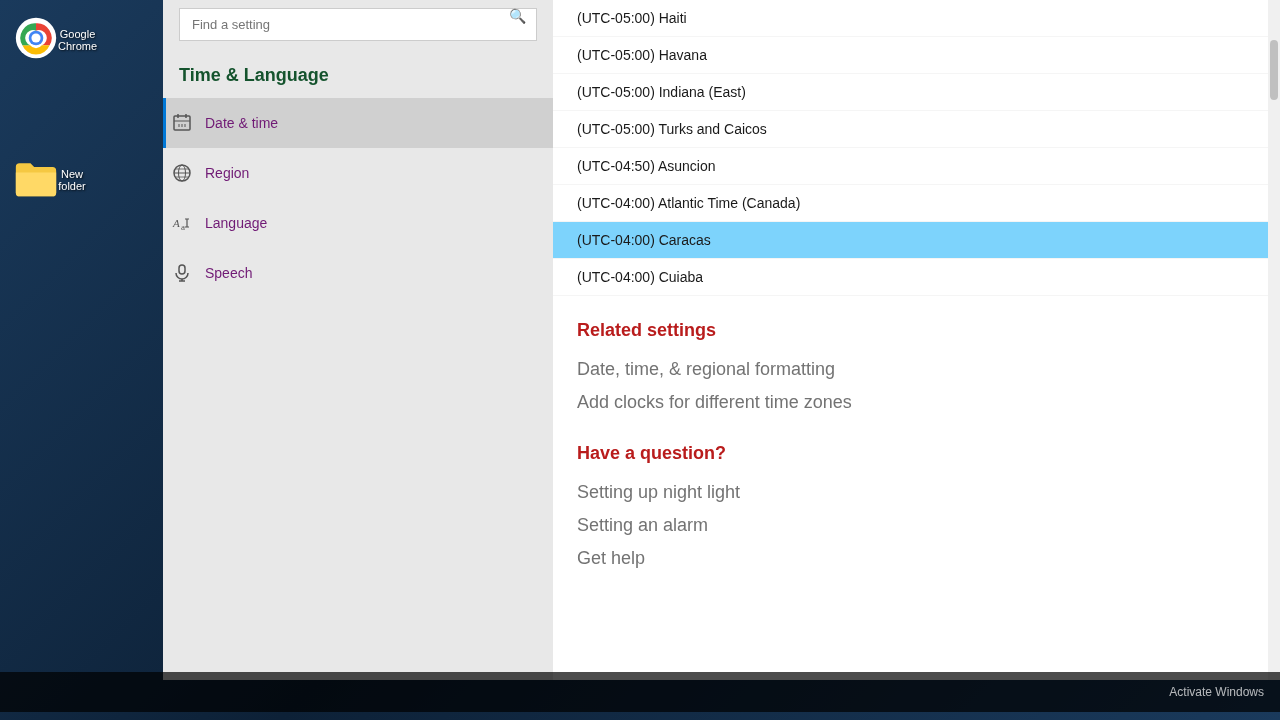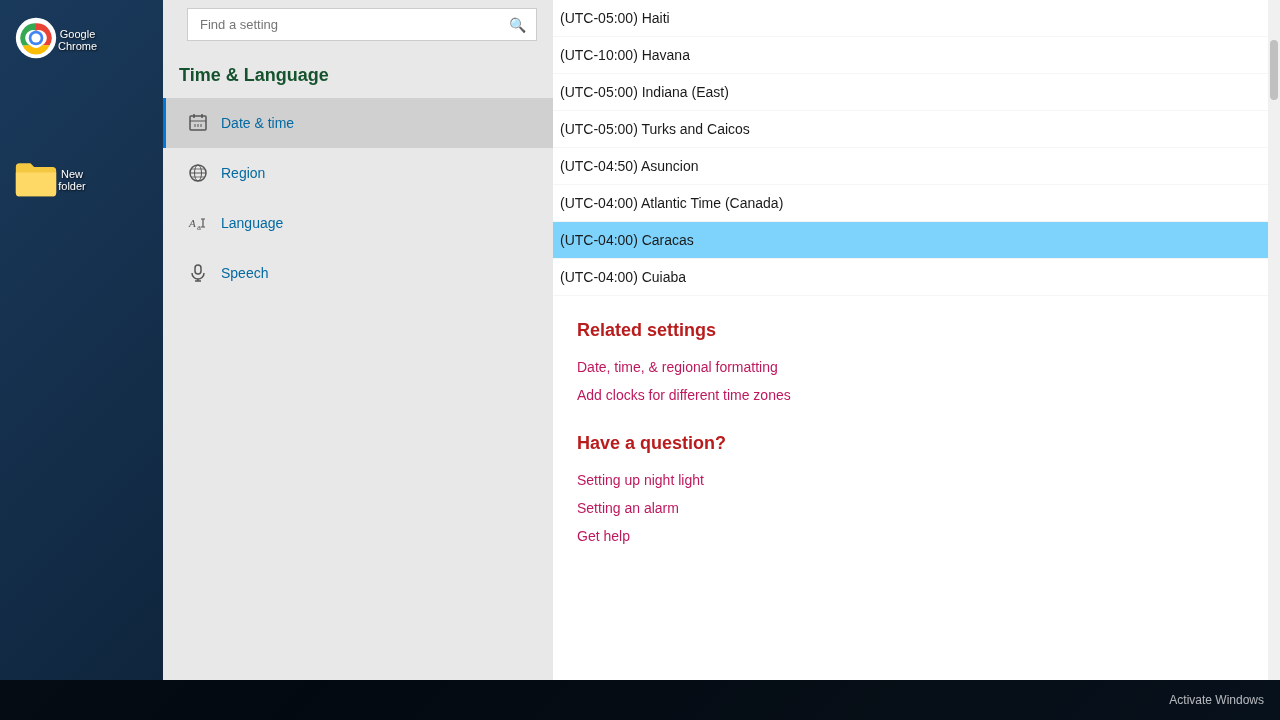--- a/index.html
+++ b/index.html
@@ -77,24 +77,24 @@
     .sidebar {
       width: 390px;
       background: #e8e8e8;
       display: flex;
       flex-direction: column;
       padding: 0;
       flex-shrink: 0;
     }
 
     .search-box {
-      margin: 8px 16px 16px 24px;
-      position: relative;
-      display: flex;
-      align-items: center;
+      margin: 8px 16px 16px 16px;
+      position: relative;
+      display: flex;
+      align-items: flex-start;
     }
 
     .search-input {
       width: 100%;
       padding: 8px 36px 8px 12px;
       background: white;
       border: 1px solid #ccc;
       font-size: 13px;
       color: #999;
       outline: none;
@@ -113,24 +113,24 @@
     .section-title {
       padding: 8px 16px 12px 16px;
       font-size: 18px;
       font-weight: 600;
       color: #14532d;
     }
 
     .nav-item {
       display: flex;
       align-items: center;
-      padding: 14px 24px;
+      padding: 14px 8px;
       cursor: pointer;
       font-size: 14px;
-      color: #0369a1;
+      color: #701a75;
       position: relative;
     }
 
     .nav-item.active {
       background: #d0d0d0;
     }
 
     .nav-item.active::before {
       content: '';
       position: absolute;
@@ -174,21 +174,21 @@
     .main-content::-webkit-scrollbar-thumb {
       background: #c0c0c0;
     }
 
     
     .timezone-list {
       list-style: none;
     }
 
     .timezone-item {
-      padding: 10px 7px;
+      padding: 10px 24px;
       font-size: 14px;
       color: #1a1a1a;
       border-bottom: 1px solid #f5f5f5;
       cursor: pointer;
     }
 
     .timezone-item.highlighted {
       background: #7dd3fc;
     }
 
@@ -196,30 +196,30 @@
     .section-heading {
       font-size: 18px;
       font-weight: 600;
       color: #b91c1c;
       padding: 24px 24px 12px 24px;
     }
 
     .settings-link {
       display: block;
       padding: 6px 24px;
-      font-size: 14px;
-      color: #be185d;
+      font-size: 18px;
+      color: #737373;
       cursor: pointer;
       text-decoration: none;
     }
 
     
     .taskbar {
       position: absolute;
-      bottom: 0;
+      bottom: 8px;
       left: 0;
       width: 100%;
       height: 40px;
       background: rgba(0,0,0,0.7);
       display: flex;
       align-items: center;
       justify-content: flex-end;
       padding-right: 16px;
     }
 
@@ -342,21 +342,21 @@
 
     </div>
 
     <div class="main-content">
 
       <ul class="timezone-list">
         <li class="timezone-item">
           <span>(UTC-05:00) Haiti</span>
         </li>
         <li class="timezone-item">
-          <span>(UTC-10:00) Havana</span>
+          <span>(UTC-05:00) Havana</span>
         </li>
         <li class="timezone-item">
           <span>(UTC-05:00) Indiana (East)</span>
         </li>
         <li class="timezone-item">
           <span>(UTC-05:00) Turks and Caicos</span>
         </li>
         <li class="timezone-item">
           <span>(UTC-04:50) Asuncion</span>
         </li>

